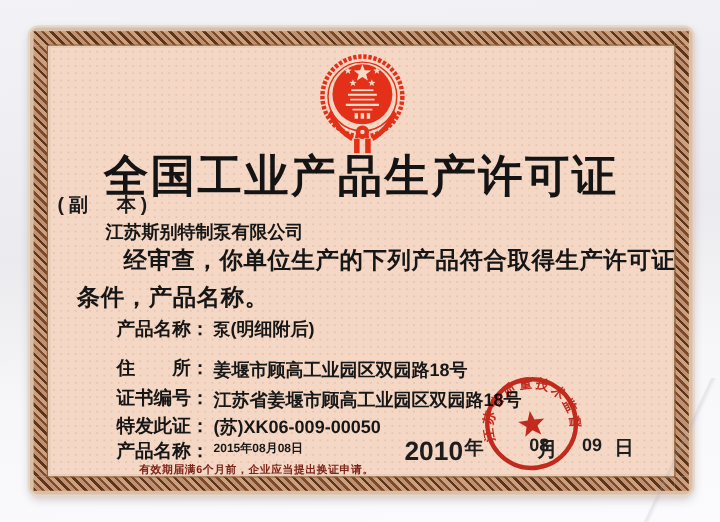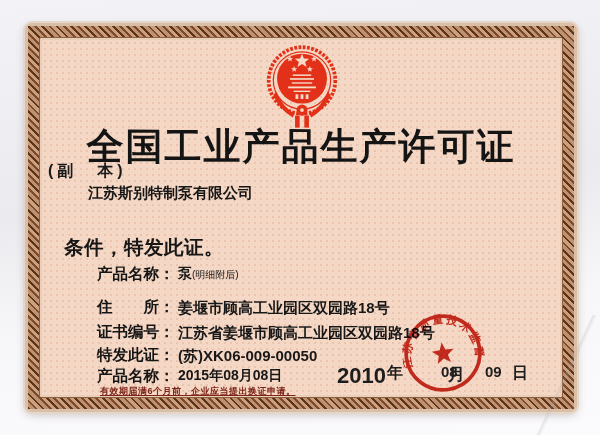--- a/index.html
+++ b/index.html
@@ -47,25 +47,25 @@
     position:absolute;left:48px;top:161px;width:506px;text-align:left;
     font-size:16px;font-weight:bold;letter-spacing:4px;color:#1a1a1a;
   }
   .company{position:absolute;left:88px;top:184px;font-size:15px;}
   .body-line1{position:absolute;left:103px;top:203px;font-size:19.5px;letter-spacing:.5px;white-space:nowrap;}
   .body-line2{position:absolute;left:64px;top:234px;font-size:19.5px;letter-spacing:.5px;}
   .field-row{position:absolute;left:97px;height:20px;white-space:nowrap;}
   .field-label{position:absolute;left:0;top:0;font-size:15.5px;font-weight:bold;color:#151515;font-family:Liberation Mono, monospace;}
   .field-value{position:absolute;left:81px;top:2px;font-size:15px;font-weight:bold;color:#171717;}
   .row-product .field-value{font-size:14px;top:1px;}
-  .value-note{font-size:10px;font-weight:normal;}
-  .row-valid .field-value{font-size:14px;top:1px;}
+  .value-note{font-size:15px;font-weight:bold;}
+  .row-valid .field-value{font-size:10px;top:1px;}
   .footnote{
-    position:absolute;left:100px;top:385px;font-size:9px;font-weight:bold;
-    color:#7c2418;letter-spacing:.5px;white-space:nowrap;text-decoration:underline;
+    position:absolute;left:116px;top:385px;font-size:9px;font-weight:bold;
+    color:#7c2418;letter-spacing:.5px;white-space:nowrap;
   }
   
   .date-part{position:absolute;top:363px;font-weight:bold;color:#1d1d1d;white-space:nowrap;}
   .d-year{left:337px;font-size:22px;}
   .d-year-l{left:387px;font-size:16px;}
   .d-month{left:441px;font-size:15px;}
   .d-month-l{left:448px;font-size:17px;}
   .d-day{left:485px;font-size:15px;}
   .d-day-l{left:512px;font-size:16px;}
   
@@ -112,21 +112,22 @@
     <path d="M12 52 Q20 70 32 76 L30 80 Q16 72 9 56 Z" fill="#e33018"></path>
     <path d="M68 52 Q60 70 48 76 L50 80 Q64 72 71 56 Z" fill="#e33018"></path>
     <rect x="32.5" y="78" width="5" height="13" fill="#e33018"></rect>
     <rect x="42.5" y="78" width="5" height="13" fill="#e33018"></rect>
   </svg>
 
   <div class="title">全国工业产品生产许可证</div>
   <div class="subtitle">(副　本)</div>
 
   <div class="company cjk">江苏斯别特制泵有限公司</div>
-  <div class="body-line2 cjk">条件，特发此证。</div>
+  <div class="body-line1 cjk">经审查，你单位生产的下列产品符合取得生产许可证</div>
+  <div class="body-line2 cjk">条件，产品名称。</div>
 
   <div class="field-row row-product" style="top:264px">
     <span class="field-label">产品名称：</span>
     <span class="field-value"><span>泵</span><span class="value-note">(明细附后)</span></span>
   </div>
 
   <div class="field-row" style="top:297px">
     <span class="field-label">住　　所：</span>
     <span class="field-value">姜堰市顾高工业园区双园路18号</span>
   </div>

